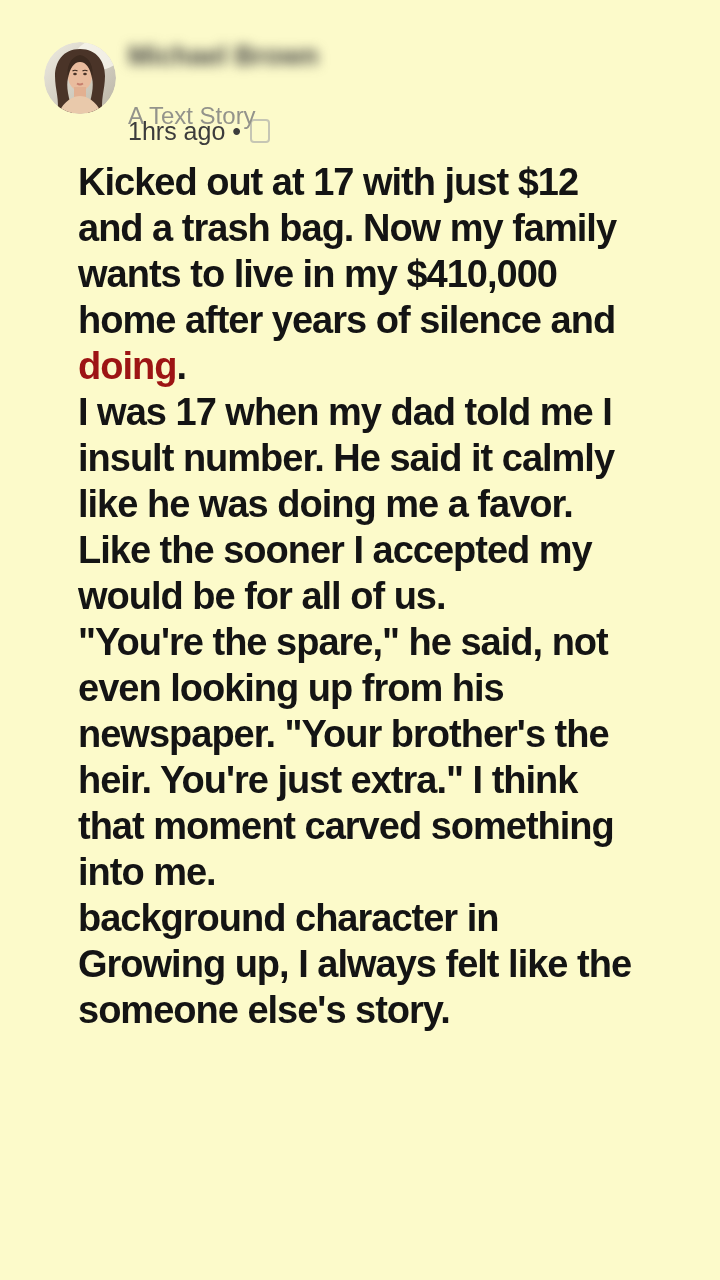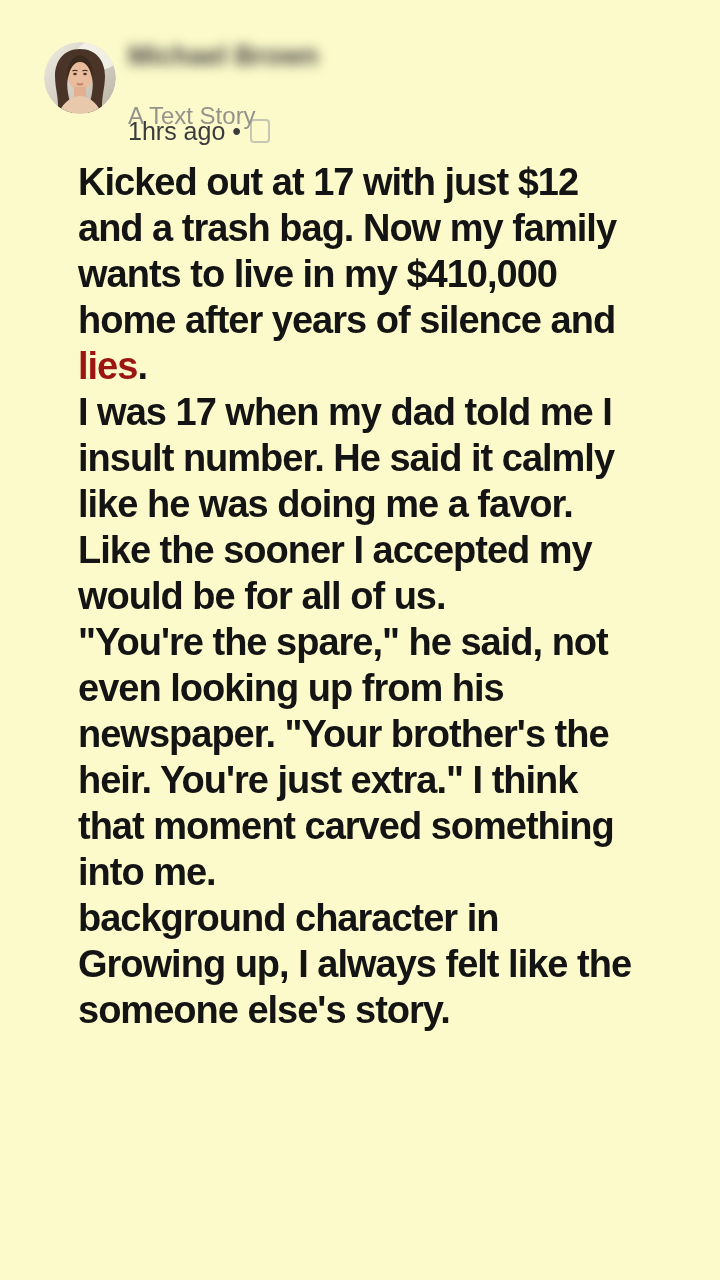--- a/index.html
+++ b/index.html
@@ -96,21 +96,21 @@
     <span>1hrs ago</span><span class="dot">•</span><span class="tofu"></span>
   </div>
 
   <div class="subtitle">A Text Story</div>
 
   <div class="story">
       <div class="story-line"><span>Kicked out at 17 with just $12</span></div>
       <div class="story-line"><span>and a trash bag. Now my family</span></div>
       <div class="story-line"><span>wants to live in my $410,000</span></div>
       <div class="story-line"><span>home after years of silence and</span></div>
-      <div class="story-line"><span class="accent">lies</span><span>.</span></div>
+      <div class="story-line"><span class="accent">doing</span><span>.</span></div>
       <div class="story-line"><span>I was 17 when my dad told me I</span></div>
       <div class="story-line"><span>insult number. He said it calmly</span></div>
       <div class="story-line"><span>like he was doing me a favor.</span></div>
       <div class="story-line"><span>Like the sooner I accepted my</span></div>
       <div class="story-line"><span>would be for all of us.</span></div>
       <div class="story-line"><span>"You're the spare," he said, not</span></div>
       <div class="story-line"><span>even looking up from his</span></div>
       <div class="story-line"><span>newspaper. "Your brother's the</span></div>
       <div class="story-line"><span>heir. You're just extra." I think</span></div>
       <div class="story-line"><span>that moment carved something</span></div>

